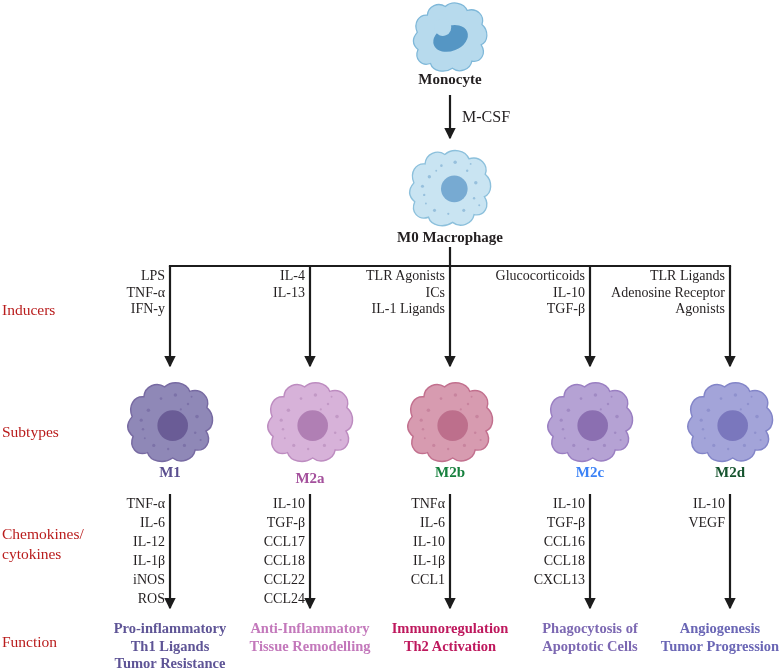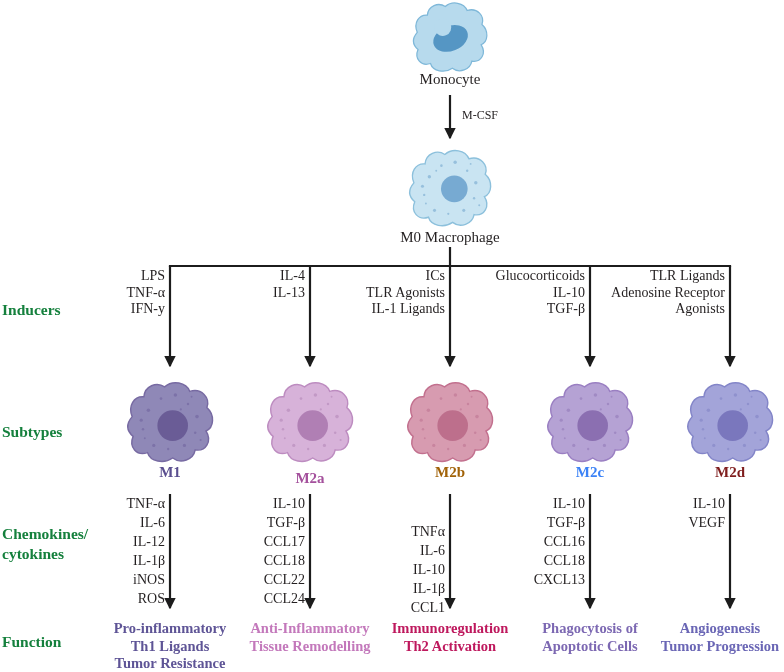--- a/index.html
+++ b/index.html
@@ -4,27 +4,27 @@
 <style>
   html,body{margin:0;padding:0;}
   body{
     width:784px;height:672px;overflow:hidden;background:#ffffff;
     font-family:"Liberation Serif","DejaVu Serif",serif;
     color:#231f20;position:relative;
   }
   .canvas{position:absolute;left:0;top:0;width:784px;height:672px;}
   .abs{position:absolute;}
   .overlay{position:absolute;left:0;top:0;pointer-events:none;}
-  .cell-label{font-size:15px;font-weight:400;text-align:center;}
-  .row-label{font-size:15.5px;font-weight:700;line-height:19.5px;color:#15803d;}
+  .cell-label{font-size:15px;font-weight:700;text-align:center;}
+  .row-label{font-size:15.5px;font-weight:400;line-height:19.5px;color:#b91c1c;}
   .list{font-size:14px;line-height:16.5px;text-align:right;}
   .chem{line-height:19px;}
   .fn{font-size:14.5px;line-height:17.5px;text-align:center;font-weight:600;}
   .subtype{font-size:15px;font-weight:700;text-align:center;}
-  .mcsf{font-size:12px;}
+  .mcsf{font-size:16px;}
   .blob{stroke-width:1.6px;}
 </style>
 </head>
 <body>
 
 <div class="canvas">
 
   <svg class="overlay" width="784" height="672" viewBox="0 0 784 672">
     <defs>
       <marker id="ah" viewBox="0 0 8 8" refX="7" refY="4" markerWidth="5.2" markerHeight="5.2" orient="auto-start-reverse">
@@ -177,22 +177,22 @@
     <div>CCL18</div>
     <div>CCL22</div>
     <div>CCL24</div>
   </div>
   <div class="abs fn" style="left: 222px; top: 620px; width: 176px; color: rgb(195, 120, 187);">
     <div>Anti-Inflammatory</div>
     <div>Tissue Remodelling</div>
   </div>
 
   <div class="abs list" style="right:339px;top:268px;width:160px;">
+    <div>TLR Agonists</div>
     <div>ICs</div>
-    <div>TLR Agonists</div>
     <div>IL-1 Ligands</div>
   </div>
   <svg class="abs" style="left:400px;top:380px;" width="100" height="84" viewBox="-50 -42 100 84">
     <g transform="scale(0.9)">
       <path class="blob" d="M -42 -6 C -47 -18 -40 -29 -29 -28 C -28 -40 -15 -45 -6 -39 C 3 -47 18 -44 22 -34 C 35 -38 45 -27 41 -16 C 50 -8 49 6 40 10 C 47 21 40 33 28 31 C 26 42 12 47 3 40 C -7 47 -22 44 -25 34 C -37 38 -46 28 -41 16 C -49 9 -48 1 -42 -6 Z" fill="#d79bb0" stroke="#c2708e"></path>
       <g opacity="0.55" fill="#bc7290">
         <circle cx="-24" cy="-13" r="2"></circle>
           <circle cx="-10" cy="-26" r="1.5"></circle>
           <circle cx="6" cy="-30" r="2"></circle>
         <circle cx="20" cy="-20" r="1.4"></circle>
@@ -204,22 +204,22 @@
         <circle cx="-30" cy="8" r="1.4"></circle>
           <circle cx="-32" cy="-2" r="1.8"></circle>
           <circle cx="12" cy="-14" r="1.2"></circle>
         <circle cx="24" cy="-28" r="1.1"></circle>
           <circle cx="34" cy="20" r="1.2"></circle>
           <circle cx="-28" cy="18" r="1.1"></circle>
       </g>
       <circle cx="3" cy="4" r="17" fill="#bd6f8c"></circle>
     </g>
   </svg>
-  <div class="abs subtype" style="left: 400px; top: 464px; width: 100px; color: #a16207;">M2b</div>
-  <div class="abs list chem" style="right:339px;top:522px;width:160px;">
+  <div class="abs subtype" style="left: 400px; top: 464px; width: 100px; color: #15803d;">M2b</div>
+  <div class="abs list chem" style="right:339px;top:494px;width:160px;">
     <div>TNFα</div>
     <div>IL-6</div>
     <div>IL-10</div>
     <div>IL-1β</div>
     <div>CCL1</div>
   </div>
   <div class="abs fn" style="left: 362px; top: 620px; width: 176px; color: #be185d;">
     <div>Immunoregulation</div>
     <div>Th2 Activation</div>
   </div>
@@ -286,21 +286,21 @@
         <circle cx="-30" cy="8" r="1.4"></circle>
           <circle cx="-32" cy="-2" r="1.8"></circle>
           <circle cx="12" cy="-14" r="1.2"></circle>
         <circle cx="24" cy="-28" r="1.1"></circle>
           <circle cx="34" cy="20" r="1.2"></circle>
           <circle cx="-28" cy="18" r="1.1"></circle>
       </g>
       <circle cx="3" cy="4" r="17" fill="#7a77bd"></circle>
     </g>
   </svg>
-  <div class="abs subtype" style="left: 680px; top: 464px; width: 100px; color: #7f1d1d;">M2d</div>
+  <div class="abs subtype" style="left: 680px; top: 464px; width: 100px; color: #14532d;">M2d</div>
   <div class="abs list chem" style="right:59px;top:494px;width:160px;">
     <div>IL-10</div>
     <div>VEGF</div>
   </div>
   <div class="abs fn" style="left: 650px; top: 620px; width: 140px; color: rgb(106, 102, 181);">
     <div>Angiogenesis</div>
     <div>Tumor Progression</div>
   </div>
 
 </div>

